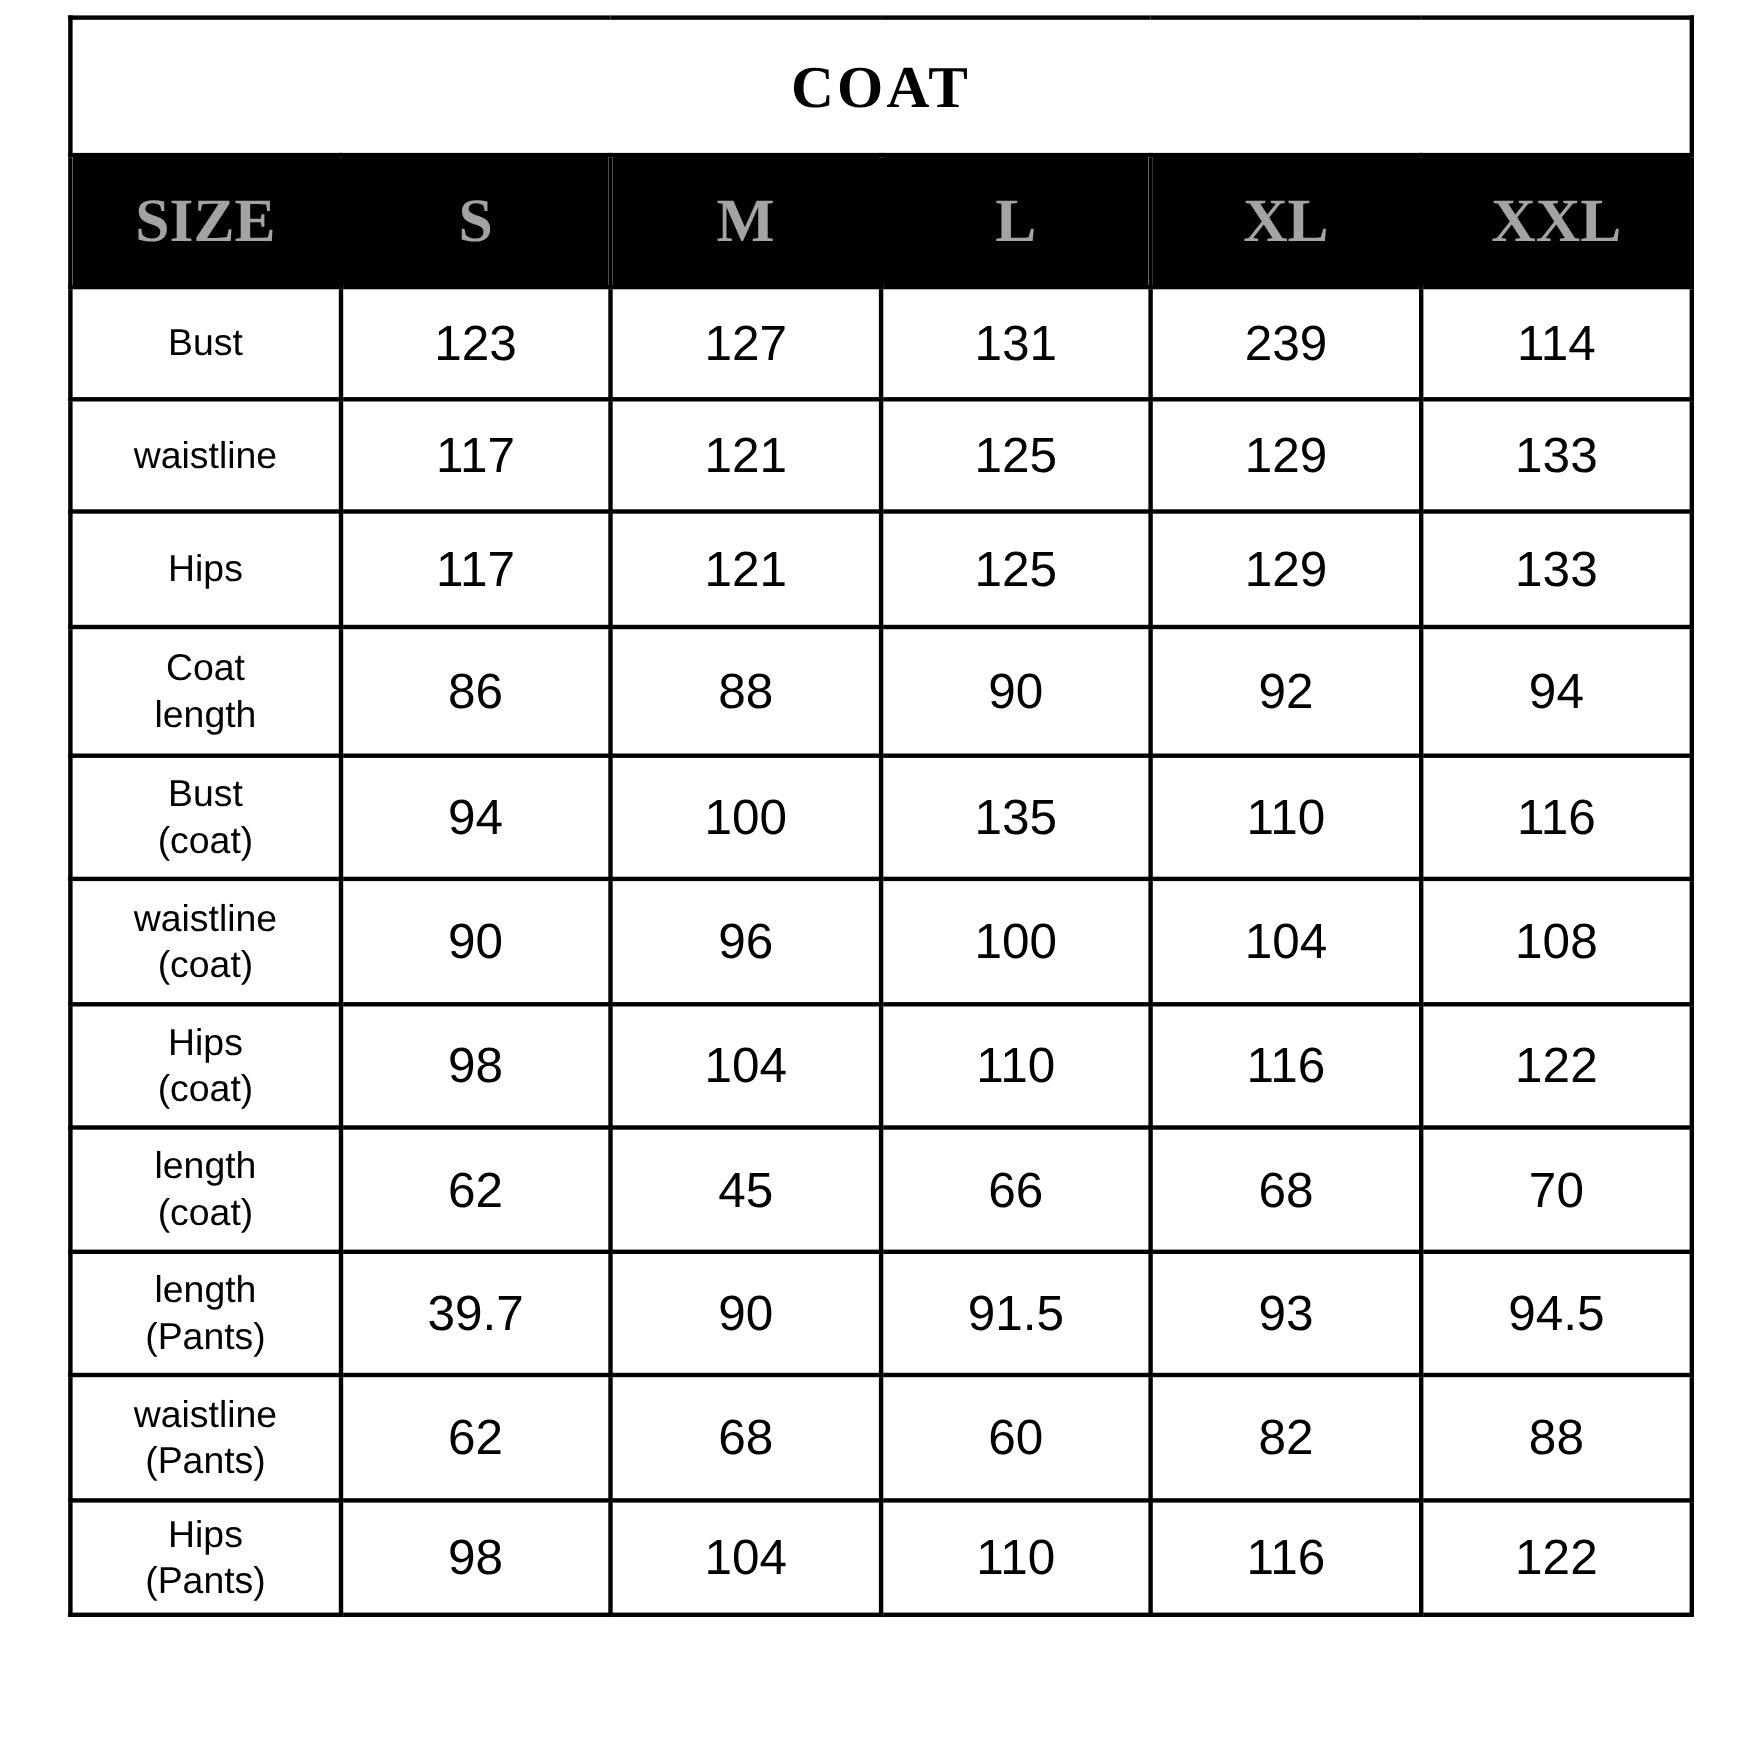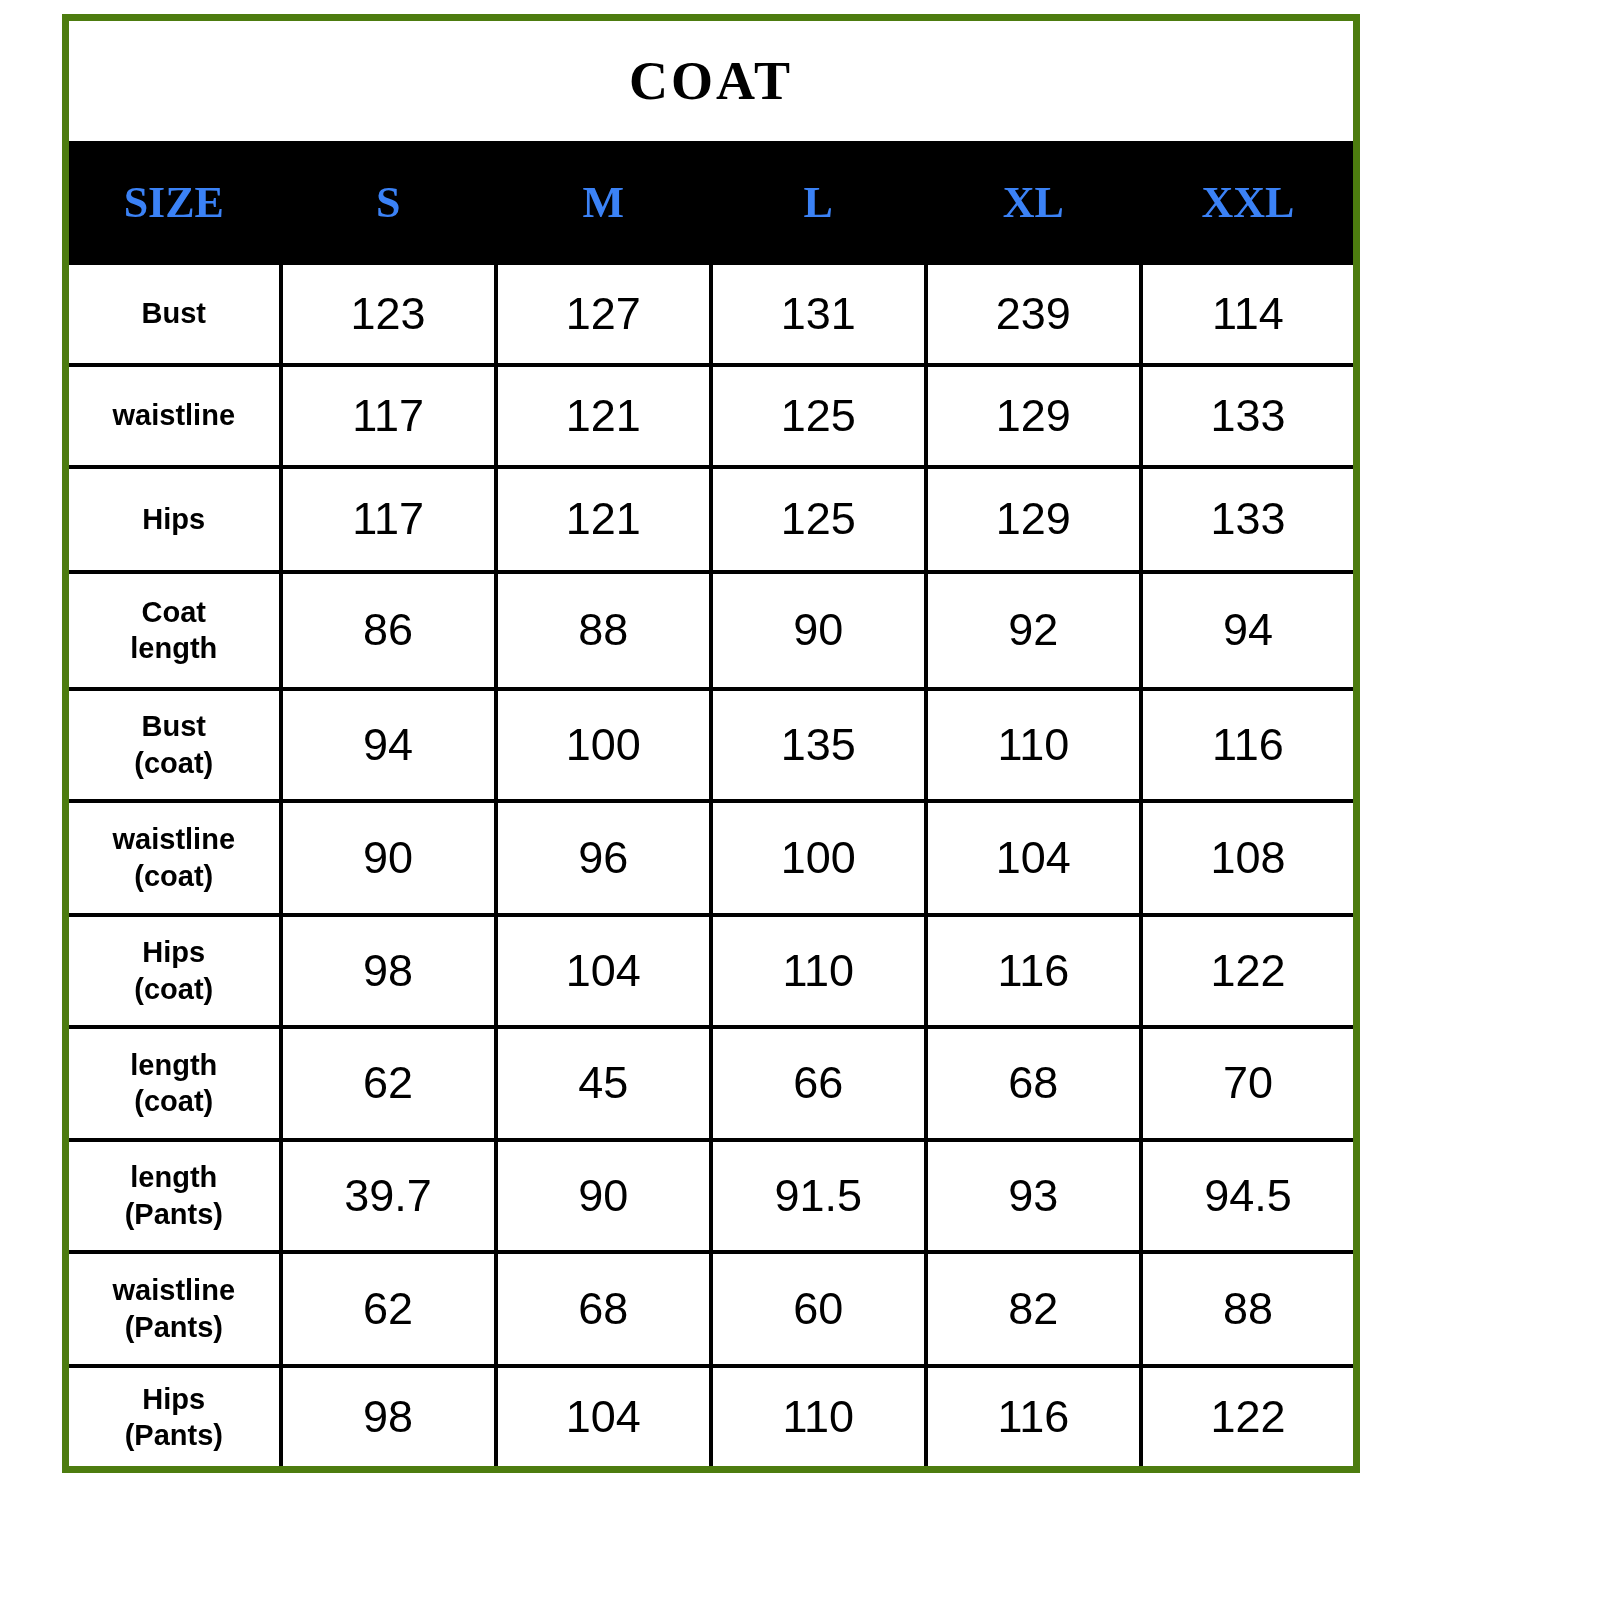--- a/index.html
+++ b/index.html
@@ -7,53 +7,53 @@
     position:relative;
     width:1600px;height:1600px;
     background:#ffffff;
     font-family:"Liberation Sans",sans-serif;
     color:#000;
     overflow:hidden;
   }
   table.size-chart{
     position:absolute;
     left:62px;top:14px;
-    width:1298px;
+    width:1478px;
     border-collapse:collapse;
     table-layout:fixed;
-    border:7px solid #4d7c0f;
+    border:4px solid #4d7c0f;
   }
   table.size-chart td{
     border:4px solid #000;
     text-align:center;
     vertical-align:middle;
     padding:0;
     overflow:hidden;
   }
   
   td.title-cell{
     font-family:"Liberation Serif",serif;
     font-weight:bold;
     font-size:54px;
     letter-spacing:3px;
     background:#ffffff;
   }
   
   tr.size-row td{
     background:#000000;
-    color:#3b82f6;
+    color:#a3a3a3;
     font-family:"Liberation Serif",serif;
     font-weight:bold;
-    font-size:44px;
+    font-size:56px;
     border-color:#000;
   }
   
   td.lbl{
-    font-weight:bold;
-    font-size:29px;
+    font-weight:normal;
+    font-size:34px;
     line-height:1.25;
     white-space:pre-line;
   }
   
   td.val{
     font-size:45px;
     font-weight:400;
   }
   
   tr.h-title{height:125px;}

